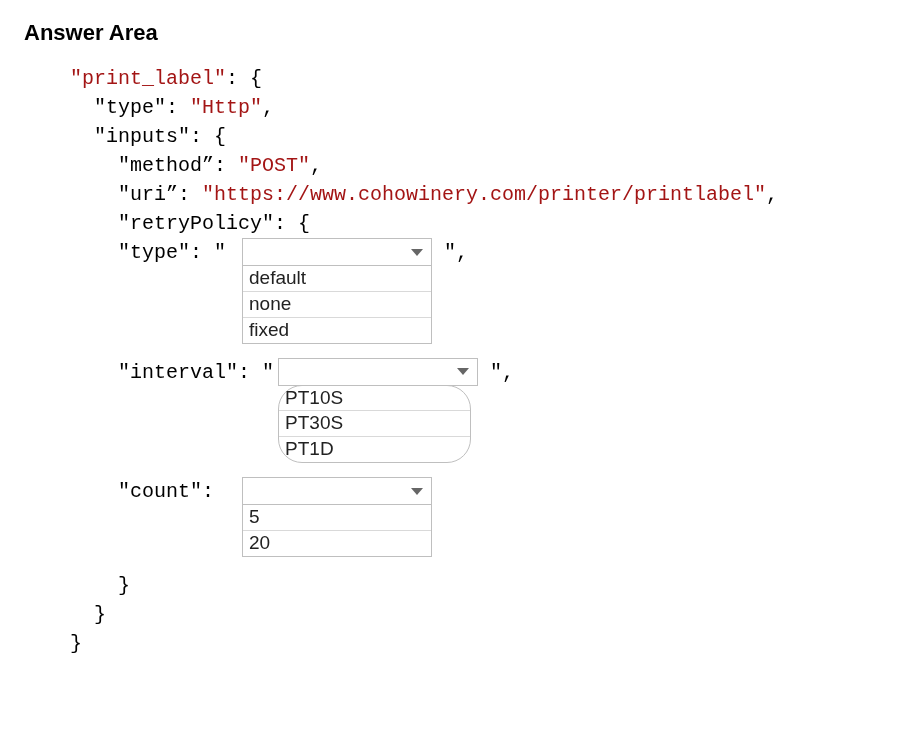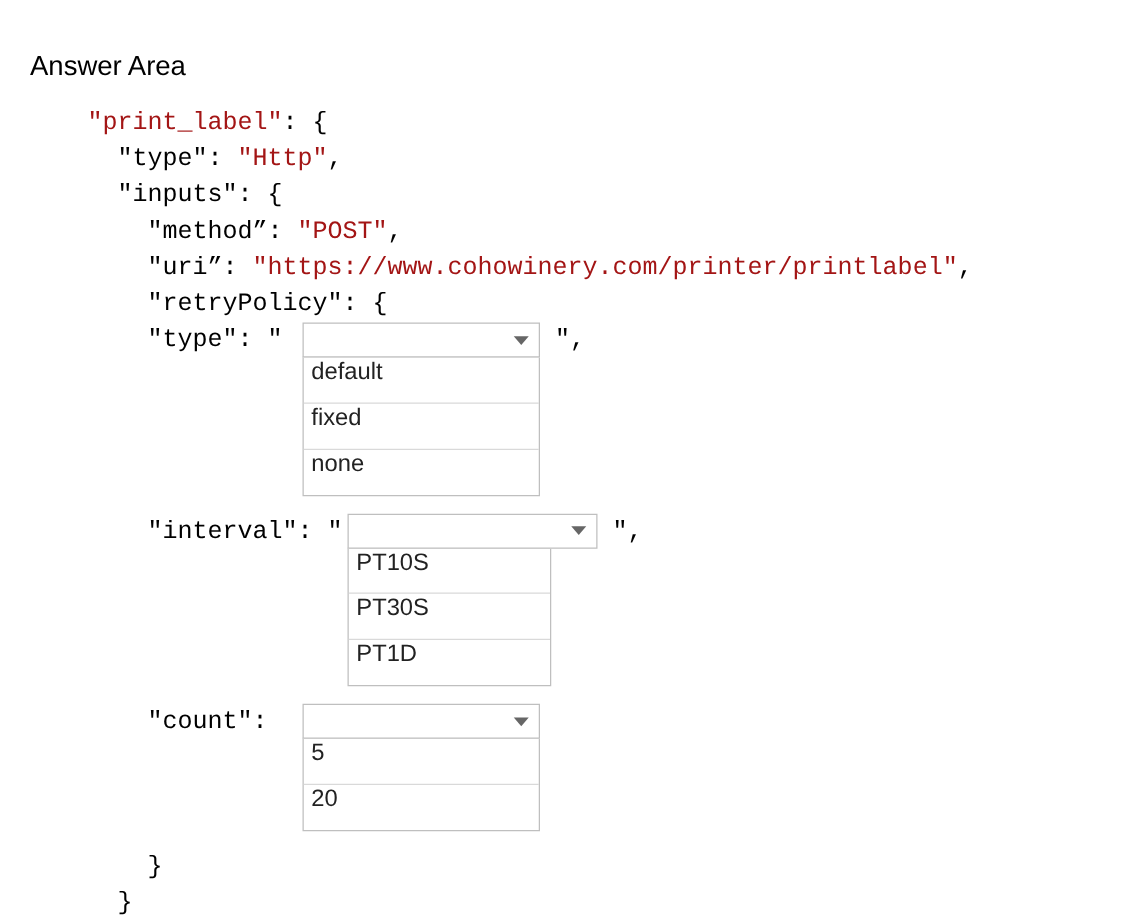--- a/index.html
+++ b/index.html
@@ -6,24 +6,23 @@
     font-family: "Segoe UI", Arial, sans-serif;
     margin: 0;
     padding: 20px 24px;
     background: #fff;
     color: #000;
     font-size: 20px;
     width: 899px;
     box-sizing: border-box;
   }
   .title {
-    font-weight: 400;
+    font-weight: 700;
     font-size: 22px;
     margin-bottom: 18px;
-    margin-top: 20px;
   }
   .code {
     font-family: Consolas, "Courier New", monospace;
     font-size: 20px;
     line-height: 1.45;
   }
   .key { color: #a31515; }
   .str { color: #a31515; }
   .punct { color: #000; }
   .indent1 { padding-left: 46px; }
@@ -57,23 +56,23 @@
   .dd-list {
     width: 190px;
     border: 1px solid #bfbfbf;
     background: #fff;
     font-family: "Segoe UI", Arial, sans-serif;
     font-size: 19px;
     color: #222;
     margin-top: -1px;
     box-sizing: border-box;
   }
-  .dd-list.wide { width: 163px; }
+  .dd-list.wide { width: 193px; border-radius: 24px; }
   .dd-list .opt {
-    padding: 1px 6px 13px 6px;
+    padding: 1px 6px 2px 6px;
     border-bottom: 1px solid #d9d9d9;
     line-height: 1.15;
   }
   .dd-list .opt:last-child { border-bottom: none; }
   .after {
     display: inline-block;
     vertical-align: top;
     padding-left: 12px;
   }
 </style>
@@ -108,22 +107,22 @@
     <span class="punct">"retryPolicy": {</span>
   </div>
 
   <div class="row indent3">
     <span class="punct">"type": " </span><span class="dd-block">
       <div class="dd-select">
         <span class="chev"></span>
       </div>
       <div class="dd-list">
         <div class="opt">default</div>
+        <div class="opt">none</div>
         <div class="opt">fixed</div>
-        <div class="opt">none</div>
       </div>
     </span><span class="after punct"> ",</span>
   </div>
 
   <div class="row indent3" style="margin-top:14px;">
     <span class="punct">"interval": "</span><span class="dd-block">
       <div class="dd-select wide">
         <span class="chev"></span>
       </div>
       <div class="dd-list wide">

